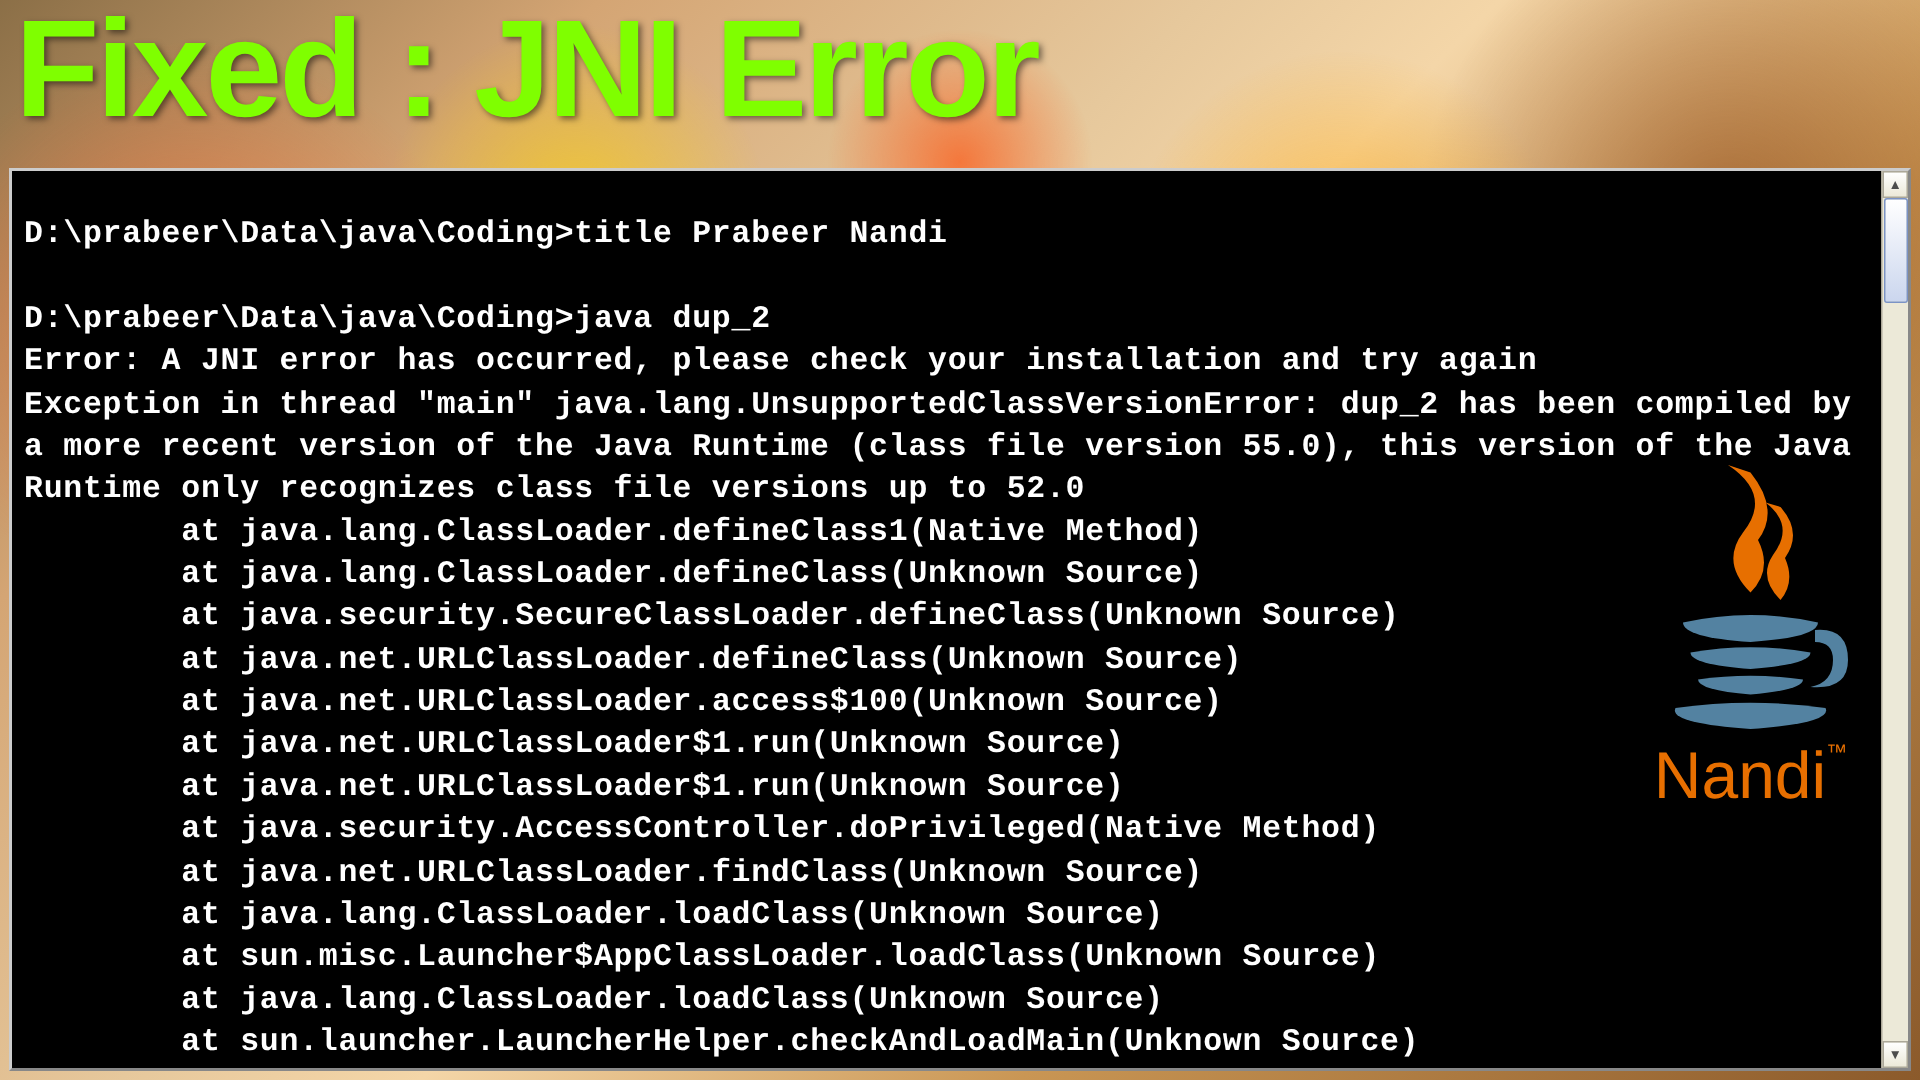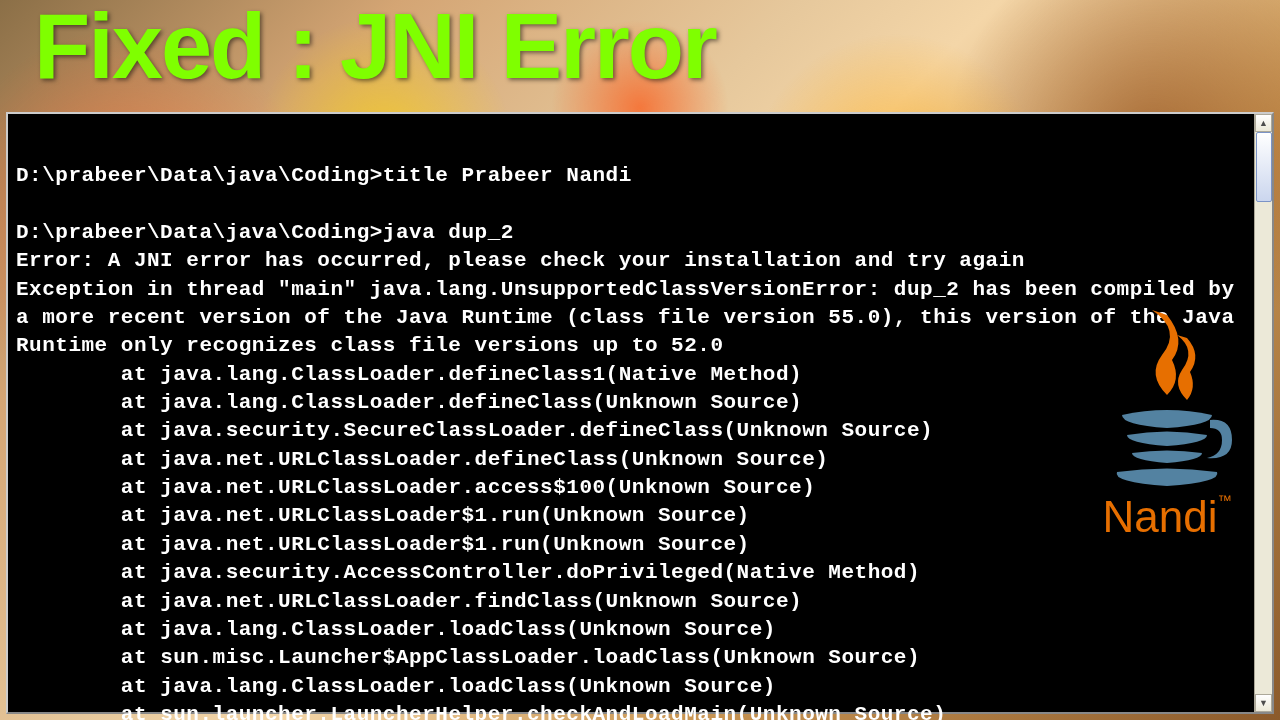--- a/index.html
+++ b/index.html
@@ -26,38 +26,37 @@
     position: absolute;
     top: 0;
     left: 10px;
     font-size: 92px;
     font-weight: 900;
     color: #7fff00;
     text-shadow: 2px 2px 4px rgba(0,0,0,0.5);
     line-height: 1;
     letter-spacing: -2px;
     z-index: 5;
-    margin-left: 24px;
   }
   .terminal-window {
     position: absolute;
     top: 112px;
     left: 6px;
     right: 6px;
     bottom: 6px;
     background: #000;
     border: 2px solid #888;
     border-top-color: #ccc;
     border-left-color: #ccc;
     z-index: 10;
   }
   .terminal-content {
     width: calc(100% - 22px);
     height: 100%;
-    padding: 20px 8px;
+    padding: 1px 8px;
     color: #fff;
     font-family: 'Consolas', 'Courier New', monospace;
     font-size: 21px;
     font-weight: bold;
     line-height: 1.35;
     white-space: pre-wrap;
     word-break: break-all;
     letter-spacing: 0.5px;
   }
   .scrollbar {

